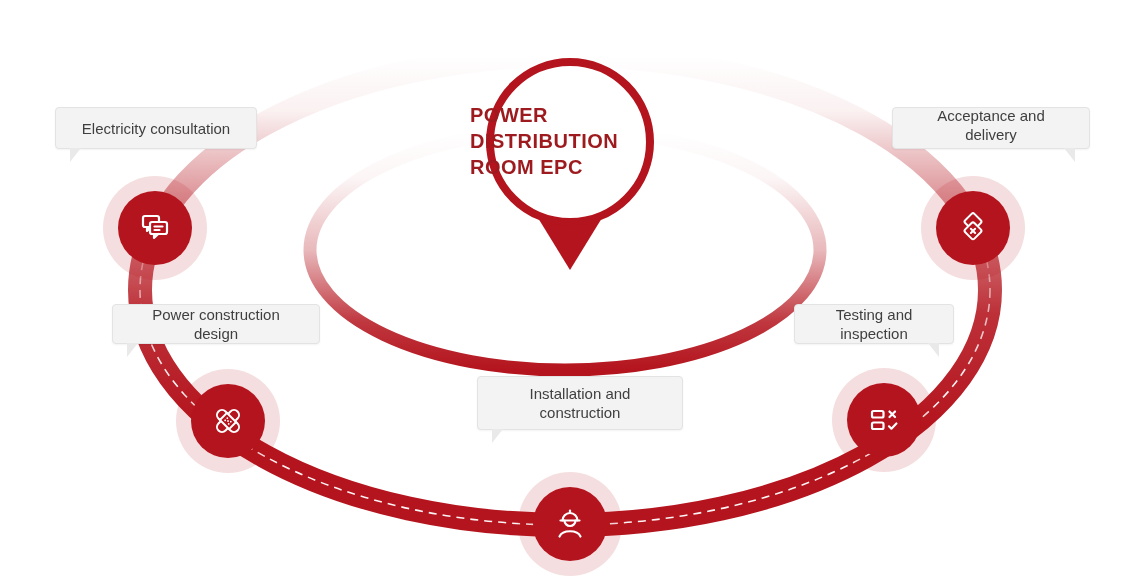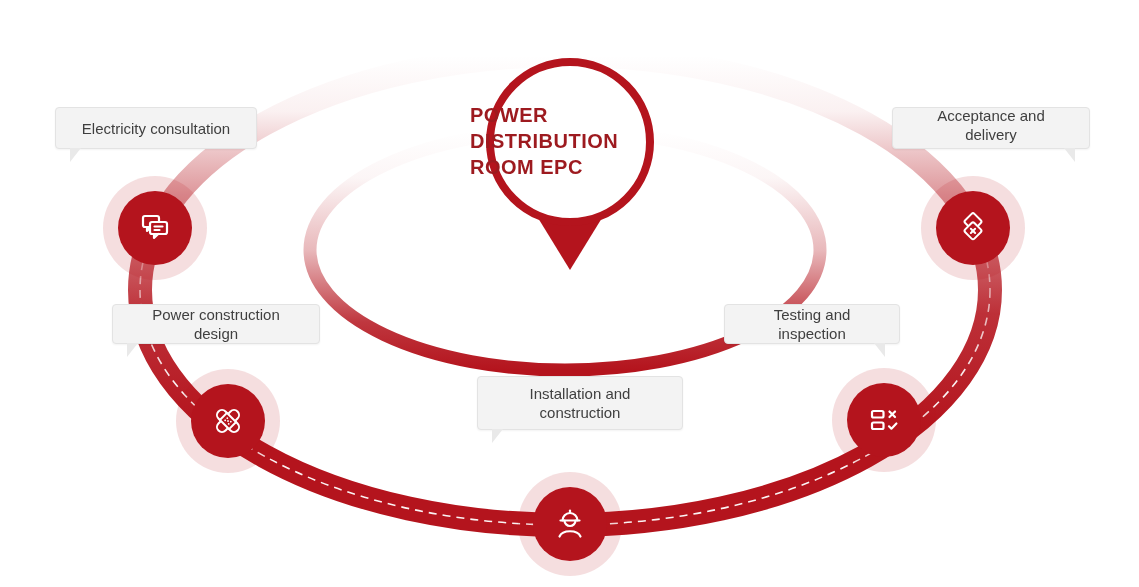--- a/index.html
+++ b/index.html
@@ -211,21 +211,21 @@
   </div>
 
   <div class="label tail-left" style="left:112px; top:304px; width:208px; height:40px;">
     <span>Power construction design</span>
   </div>
 
   <div class="label tail-left" style="left:477px; top:376px; width:206px; height:54px;">
     <span>Installation and construction</span>
   </div>
 
-  <div class="label tail-right" style="left:724px; top:304px; width:176px; height:40px;">
+  <div class="label tail-right" style="left:794px; top:304px; width:160px; height:40px;">
     <span>Testing and inspection</span>
   </div>
 
   <div class="label tail-right" style="left:892px; top:107px; width:198px; height:42px;align-items:flex-end;">
     <span>Acceptance and delivery</span>
   </div>
 
 </div>
 
 </body></html>

